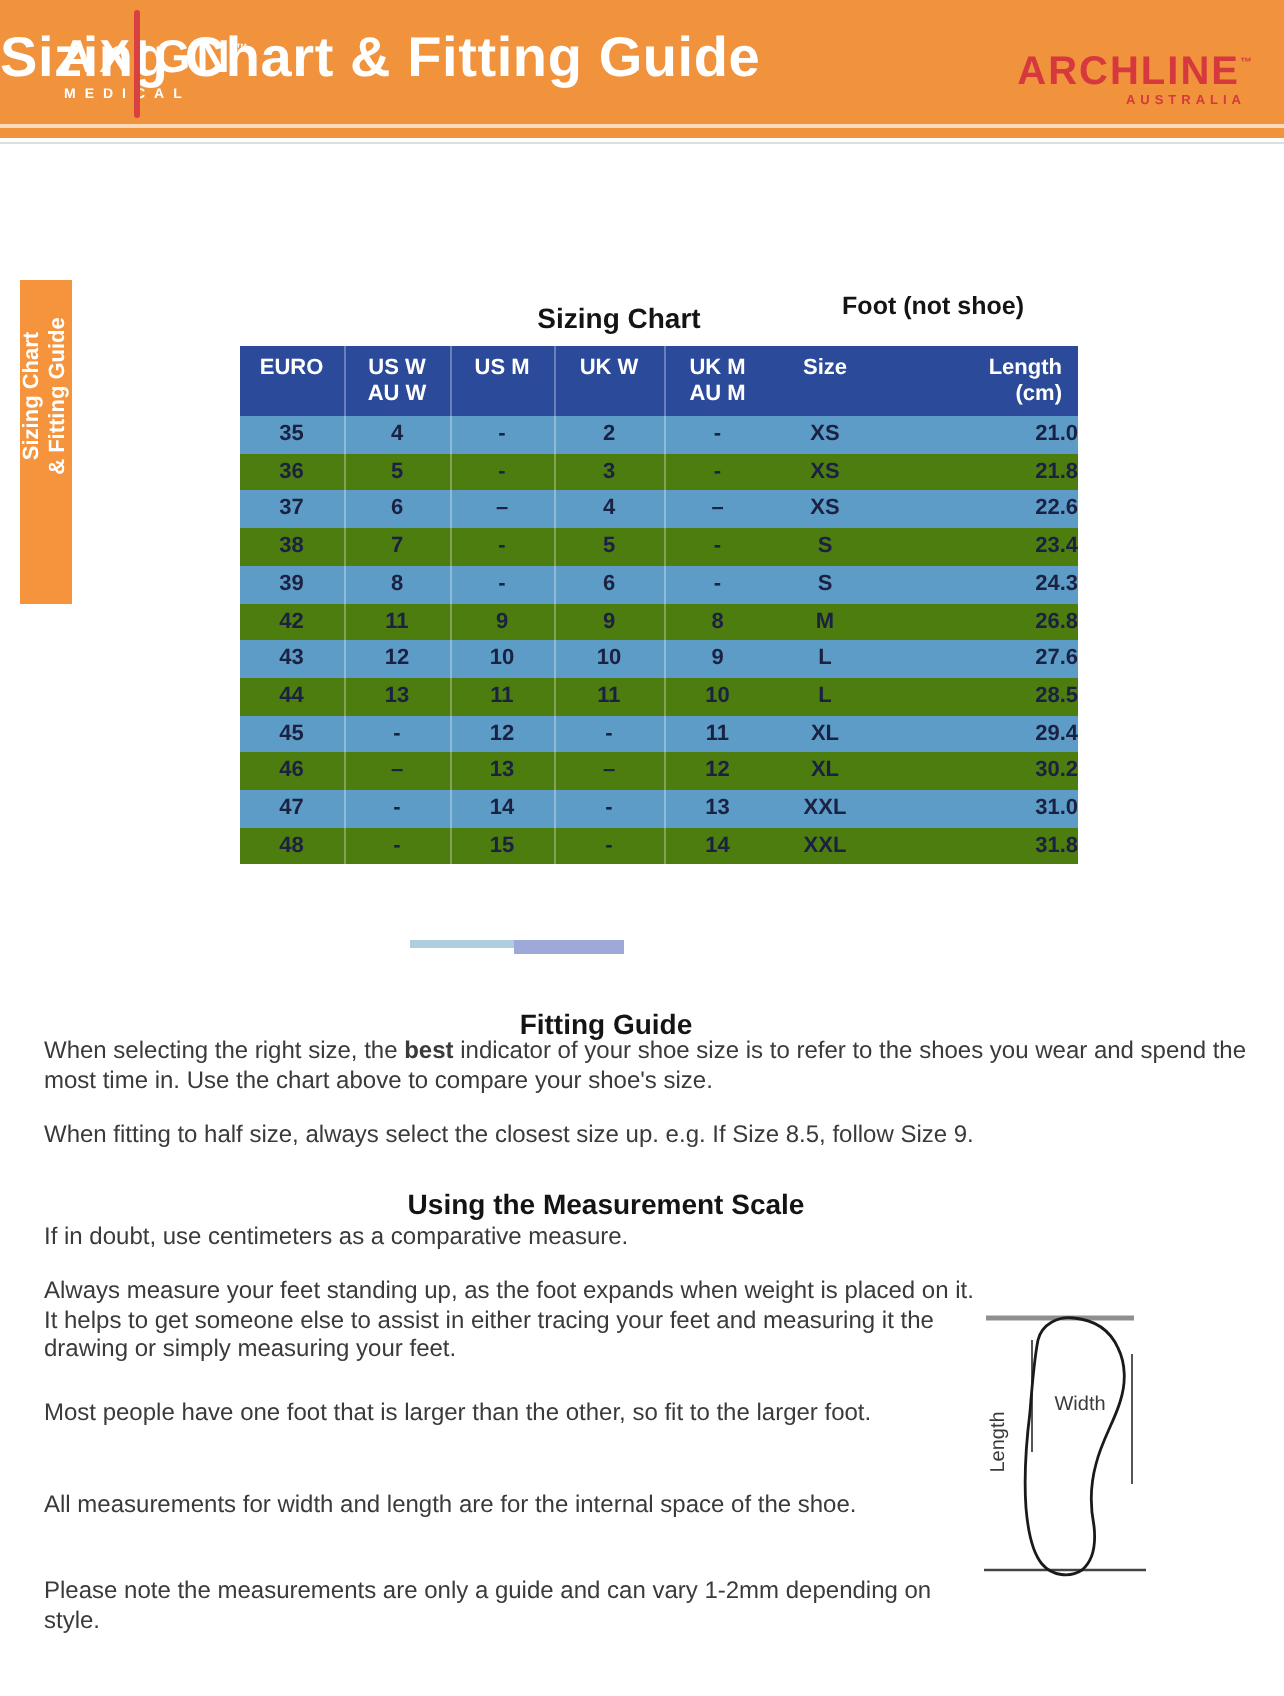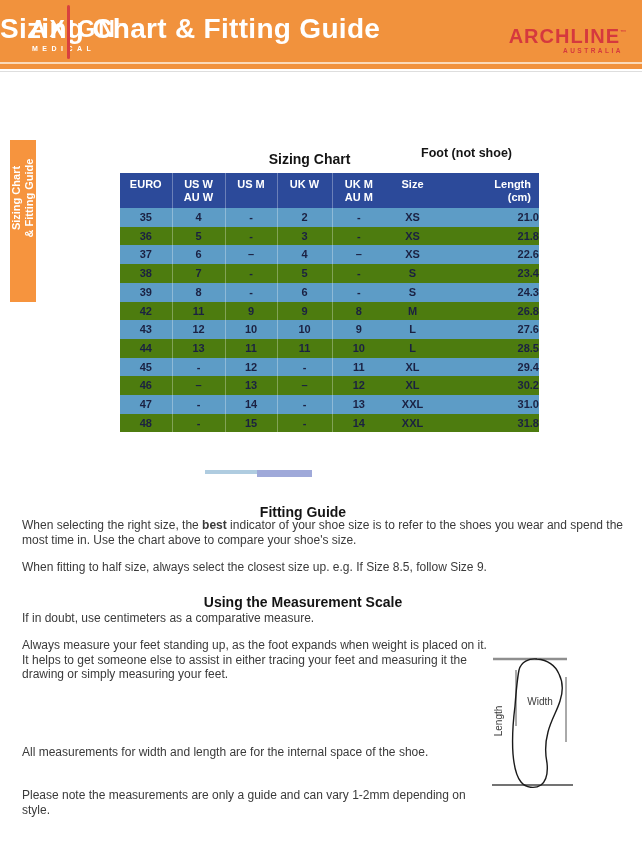--- a/index.html
+++ b/index.html
@@ -246,20 +246,21 @@
   <div class="strip-a"></div>
   <div class="strip-b"></div>
 
   <div class="doc-heading" style="top:492px;margin-top:12px;">Fitting Guide</div>
   <div class="para" style="top:518px; width:606px;"><span>When selecting the right size, the </span><b>best</b><span> indicator of your shoe size is to refer to the shoes you wear and spend the most time in. Use the chart above to compare your shoe's size.</span></div>
   <div class="para" style="top:560px; width:606px;">When fitting to half size, always select the closest size up. e.g. If Size 8.5, follow Size 9.</div>
 
   <div class="doc-heading" style="top:594px;">Using the Measurement Scale</div>
   <div class="para" style="top:611px; width:606px;">If in doubt, use centimeters as a comparative measure.</div>
   <div class="para" style="top:638px; width:472px;">Always measure your feet standing up, as the foot expands when weight is placed on it. It helps to get someone else to assist in either tracing your feet and measuring it the drawing or simply measuring your feet.</div>
+  <div class="para" style="top:699px; width:540px;">Most people have one foot that is larger than the other, so fit to the larger foot.</div>
   <div class="para" style="top:745px; width:540px;">All measurements for width and length are for the internal space of the shoe.</div>
   <div class="para" style="top:788px; width:472px;">Please note the measurements are only a guide and can vary 1-2mm depending on style.</div>
 
   <svg class="foot-diagram" viewBox="0 0 100 145">
     <line x1="8" y1="11" x2="82" y2="11" stroke="#8f8f8f" stroke-width="2.5"></line>
     <line x1="7" y1="137" x2="88" y2="137" stroke="#444444" stroke-width="1.3"></line>
     <line x1="31" y1="22" x2="31" y2="78" stroke="#555555" stroke-width="1"></line>
     <line x1="81" y1="29" x2="81" y2="94" stroke="#555555" stroke-width="1"></line>
     <path d="M 34 22
              C 36 14, 44 10, 52 11

